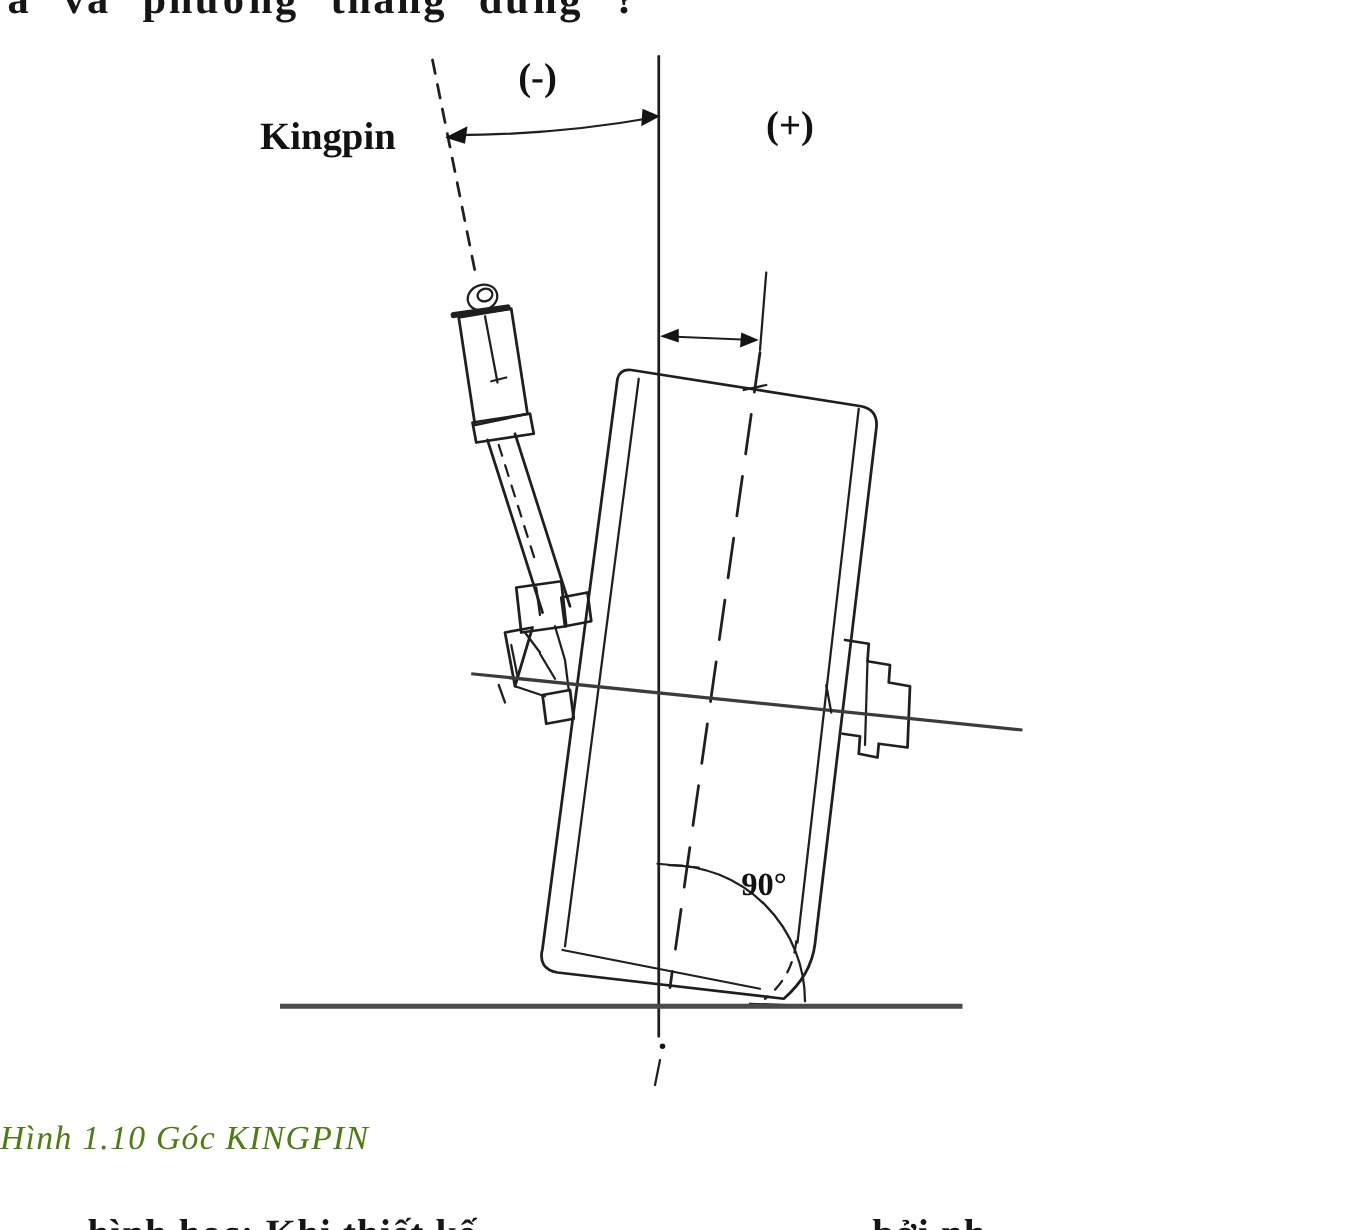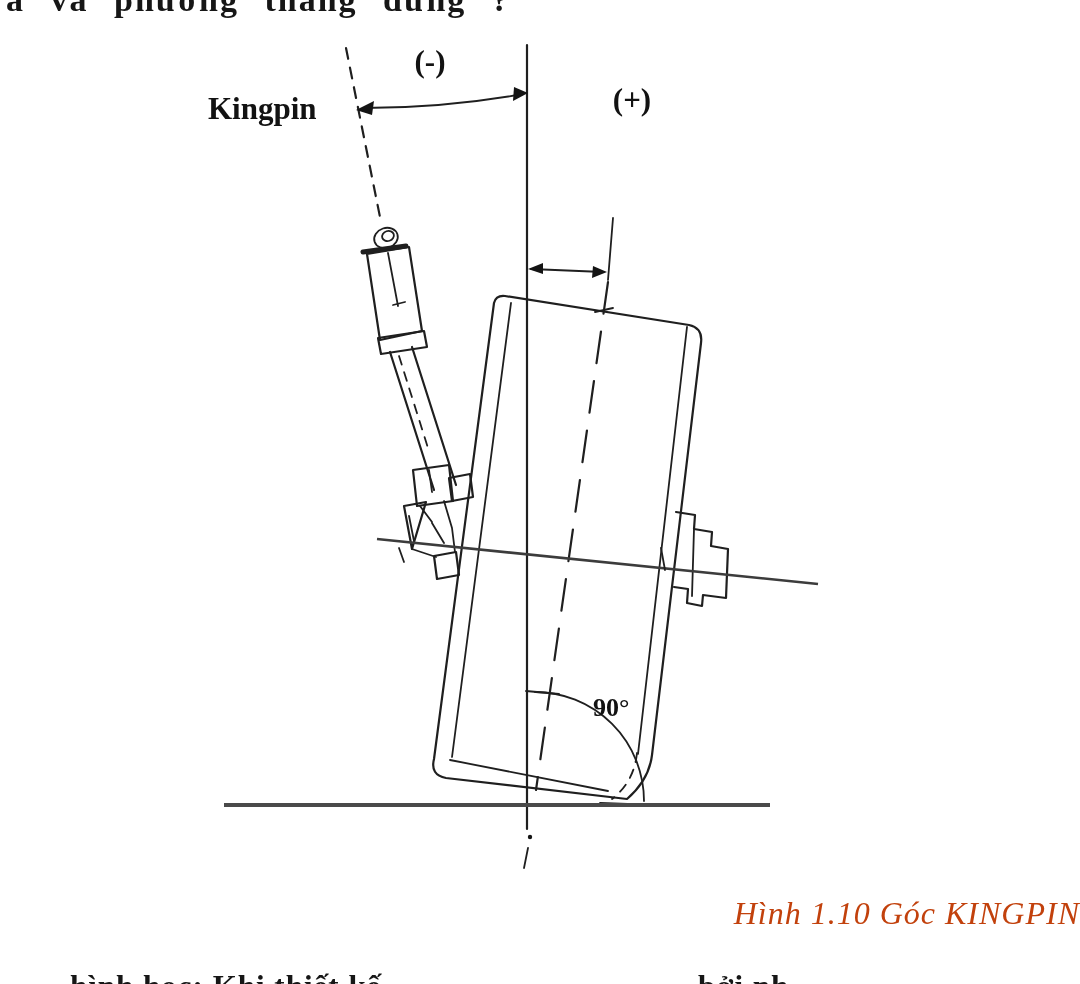--- a/index.html
+++ b/index.html
@@ -5,22 +5,22 @@
   html,body{margin:0;padding:0;background:#ffffff;}
   .page{
     position:relative;width:1080px;height:984px;background:#ffffff;
     overflow:hidden;font-family:"Liberation Serif","DejaVu Serif",serif;color:#141414;
   }
   .clip-text{position:absolute;white-space:nowrap;color:#161616;}
   .top-frag{top:-19px;left:6px;font-size:34px;font-weight:600;letter-spacing:2px;word-spacing:15px;}
   .bottom-frag-left{top:969px;left:70px;font-size:31px;font-weight:600;letter-spacing:1px;}
   .bottom-frag-right{top:969px;left:698px;font-size:31px;font-weight:600;letter-spacing:1px;}
   .caption{
-    position:absolute;top:895px;left:0;width:100%;text-align:right;
-    font-style:italic;font-size:32px;letter-spacing:1px;color:#c2410c;
+    position:absolute;top:895px;left:0;width:100%;text-align:left;
+    font-style:italic;font-size:27px;letter-spacing:1px;color:#4d7c0f;
   }
   svg.diagram{position:absolute;left:0;top:0;}
   .ln{stroke:#1f1f1f;stroke-width:2.2;fill:none;stroke-linecap:round;stroke-linejoin:round;}
   .thin{stroke-width:1.8;}
   .bold5{stroke-width:5;}
   .heavy{stroke:#3c3c3c;stroke-width:2.6;}
   .ground{stroke:#4a4a4a;stroke-width:4;}
   .dash{stroke-dasharray:11 9;}
   .dashlong{stroke-dasharray:32 18;}
   .dashshort{stroke-dasharray:9 8;}

